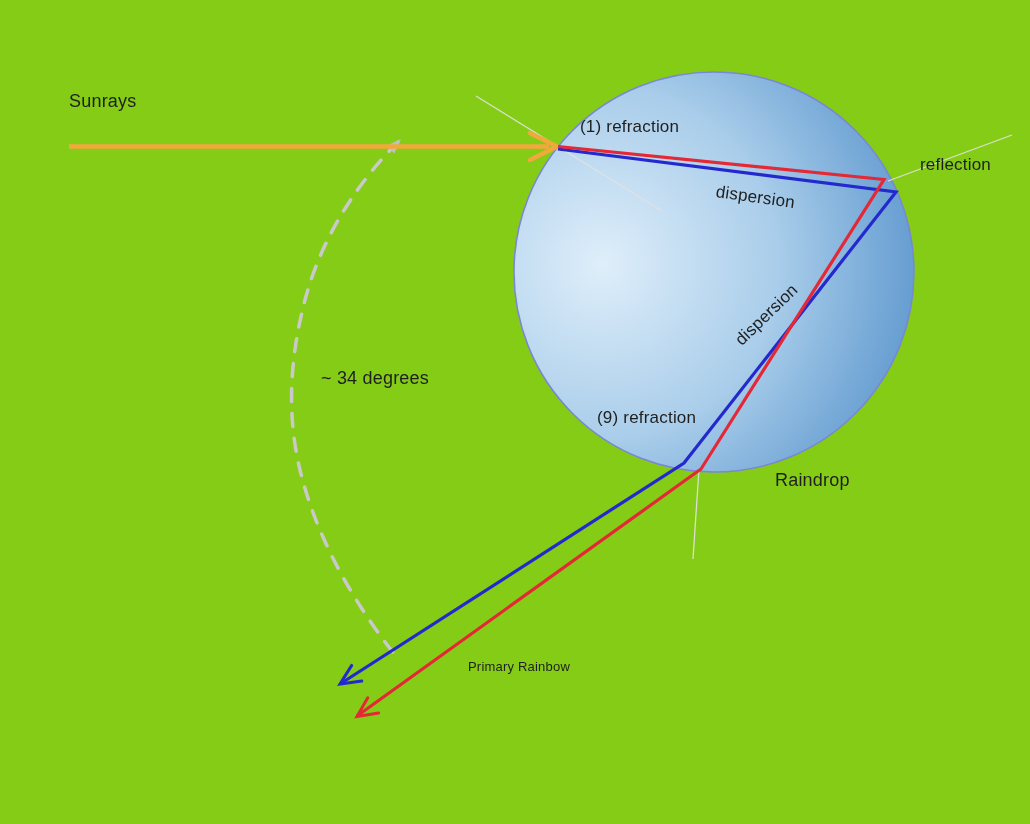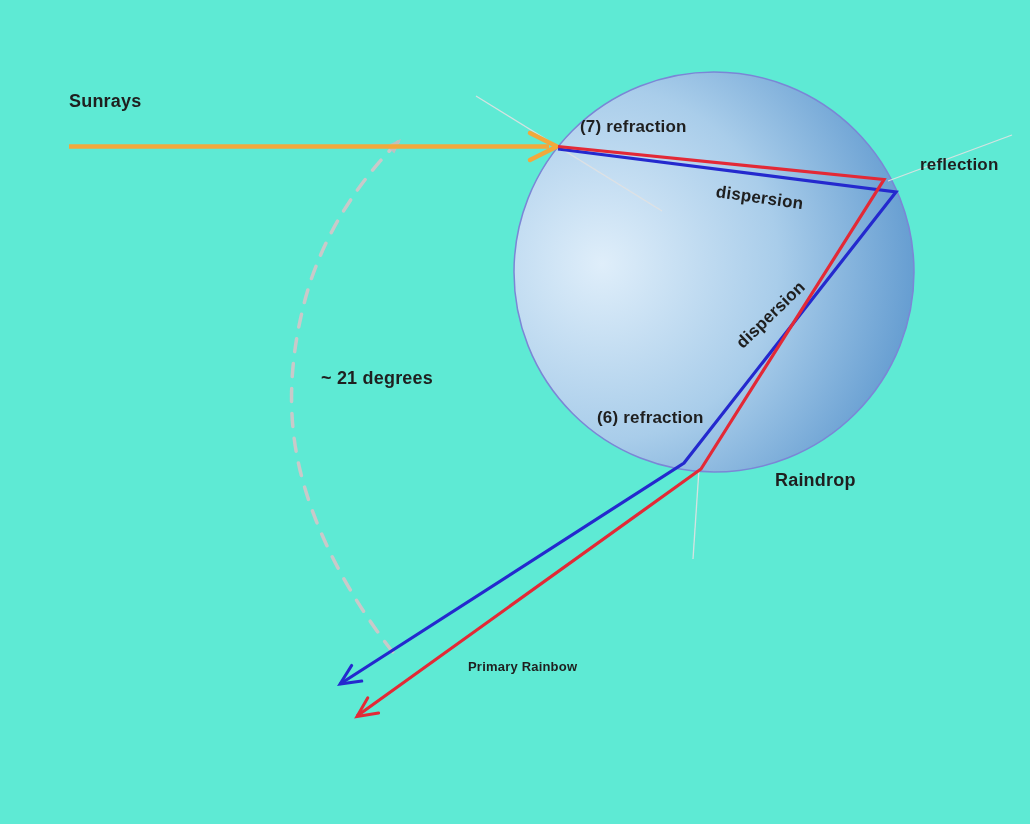--- a/index.html
+++ b/index.html
@@ -1,18 +1,18 @@
 <!DOCTYPE html>
 <html><head>
 <meta charset="utf-8">
 <style>
   html,body { margin:0; padding:0; background:#ffffff; }
   #canvas {
-    position:relative; width:1030px; height:824px; background:#5eead4;
-    overflow:hidden; font-family:"Liberation Sans", sans-serif;font-weight:bold;
+    position:relative; width:1030px; height:824px; background:#84cc16;
+    overflow:hidden; font-family:"Liberation Sans", sans-serif;
   }
   #rays-svg { position:absolute; left:0; top:0; }
   .lbl {
     position:absolute; color:#1f1f1f; white-space:nowrap;
     font-family:"Liberation Sans", sans-serif; letter-spacing:0.2px;
   }
   #lbl-sunrays   { left:69px;  top:91px;  font-size:18px; }
   #lbl-refr1     { left:580px; top:117px; font-size:17px; }
   #lbl-disp1     { left:716px; top:182px; font-size:17px; transform:rotate(8deg); transform-origin:left center; }
   #lbl-refl      { left:888px; top:155px; font-size:17px;margin-left:32px; }
@@ -49,22 +49,22 @@
     <path d="M 530 133 L 557 146.5 L 530 160" fill="none" stroke-width="4.5" stroke-linecap="round" stroke-linejoin="round" stroke="#f2a83c"></path>
 
     <polyline points="558,149 896,192 684,463 340,684" fill="none" stroke-width="3.2" stroke-linejoin="miter" stroke="#2429ce"></polyline>
     <path d="M 361.8 681.1 L 340 684 L 351.7 665.4" fill="none" stroke-width="3" stroke-linecap="round" stroke="#2429ce"></path>
 
     <polyline points="558,146.5 884,179.5 701,469 357,716" fill="none" stroke-width="3.2" stroke-linejoin="miter" stroke="#e32936"></polyline>
     <path d="M 378.6 712.9 L 357 716.5 L 367.8 697.8" fill="none" stroke-width="3" stroke-linecap="round" stroke="#e32936"></path>
   </svg>
 
   <div class="lbl" id="lbl-sunrays">Sunrays</div>
-  <div class="lbl" id="lbl-refr1">(7) refraction</div>
+  <div class="lbl" id="lbl-refr1">(1) refraction</div>
   <div class="lbl" id="lbl-disp1">dispersion</div>
   <div class="lbl" id="lbl-refl">reflection</div>
   <div class="lbl" id="lbl-disp2">dispersion</div>
-  <div class="lbl" id="lbl-refr2">(6) refraction</div>
+  <div class="lbl" id="lbl-refr2">(9) refraction</div>
   <div class="lbl" id="lbl-raindrop">Raindrop</div>
-  <div class="lbl" id="lbl-degrees">~ 21 degrees</div>
+  <div class="lbl" id="lbl-degrees">~ 34 degrees</div>
   <div class="lbl" id="lbl-primary">Primary Rainbow</div>
 
 </div>
 
 </body></html>

